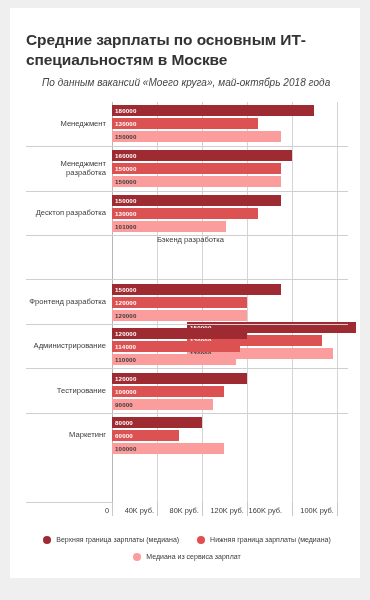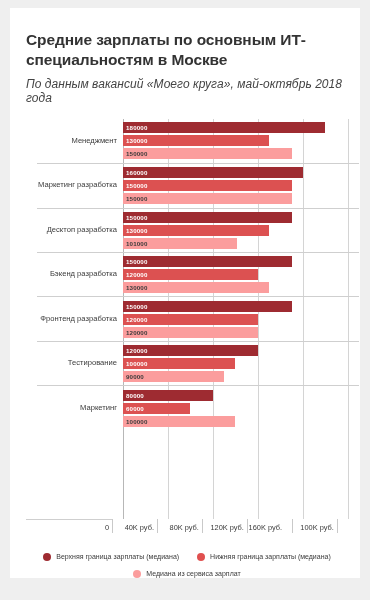--- a/index.html
+++ b/index.html
@@ -32,33 +32,33 @@
   .chart-title {
     font-size: 15.5px;
     font-weight: bold;
     color: #333333;
     line-height: 1.28;
     letter-spacing: -0.1px;
     margin: 0 0 7px 0;
     width: 300px;
   }
   .chart-subtitle {
-    font-size: 12px;
+    font-size: 10px;
     font-style: italic;
     color: #444444;
-    margin: 0 0 14px 0;
+    margin: 0 0 14px 16px;
     letter-spacing: 0.05px;
   }
 
   
   .plot-wrap {
     position: relative;
     width: 322px;
     height: 400px;
-    margin-left: 11px;
+    margin-left: 0px;
   }
   .plot {
     position: absolute;
     left: 0;
     top: 0;
     right: 0;
     bottom: 0;
   }
   
   .gridlines {
@@ -237,21 +237,21 @@
                 </div>
               </div>
               <div class="bar-row">
                 <div class="bar s2" style="width: 168.571px;">
                   <span class="bar-value">150000</span>
                 </div>
               </div>
             </div>
           </div>
           <div class="group" style="height: 44.4444px;">
-            <div class="group-label">Маркетинг разработка</div>
+            <div class="group-label">Менеджмент разработка</div>
             <div class="bars">
               <div class="bar-row">
                 <div class="bar s0" style="width: 179.81px;">
                   <span class="bar-value">160000</span>
                 </div>
               </div>
               <div class="bar-row">
                 <div class="bar s1" style="width: 168.571px;">
                   <span class="bar-value">150000</span>
                 </div>
@@ -276,21 +276,21 @@
                   <span class="bar-value">130000</span>
                 </div>
               </div>
               <div class="bar-row">
                 <div class="bar s2" style="width: 113.505px;">
                   <span class="bar-value">101000</span>
                 </div>
               </div>
             </div>
           </div>
-          <div class="group" style="height: 44.4444px;">
+          <div class="group" style="height: 44.4444px; flex-direction: column;">
             <div class="group-label">Бэкенд разработка</div>
             <div class="bars">
               <div class="bar-row">
                 <div class="bar s0" style="width: 168.571px;">
                   <span class="bar-value">150000</span>
                 </div>
               </div>
               <div class="bar-row">
                 <div class="bar s1" style="width: 134.857px;">
                   <span class="bar-value">120000</span>
@@ -312,20 +312,40 @@
                 </div>
               </div>
               <div class="bar-row">
                 <div class="bar s1" style="width: 134.857px;">
                   <span class="bar-value">120000</span>
                 </div>
               </div>
               <div class="bar-row">
                 <div class="bar s2" style="width: 134.857px;">
                   <span class="bar-value">120000</span>
+                </div>
+              </div>
+            </div>
+          </div>
+          <div class="group" style="height: 44.4444px;">
+            <div class="group-label">Администрирование</div>
+            <div class="bars">
+              <div class="bar-row">
+                <div class="bar s0" style="width: 134.857px;">
+                  <span class="bar-value">120000</span>
+                </div>
+              </div>
+              <div class="bar-row">
+                <div class="bar s1" style="width: 128.114px;">
+                  <span class="bar-value">114000</span>
+                </div>
+              </div>
+              <div class="bar-row">
+                <div class="bar s2" style="width: 123.619px;">
+                  <span class="bar-value">110000</span>
                 </div>
               </div>
             </div>
           </div>
           <div class="group" style="height: 44.4444px;">
             <div class="group-label">Тестирование</div>
             <div class="bars">
               <div class="bar-row">
                 <div class="bar s0" style="width: 134.857px;">
                   <span class="bar-value">120000</span>

